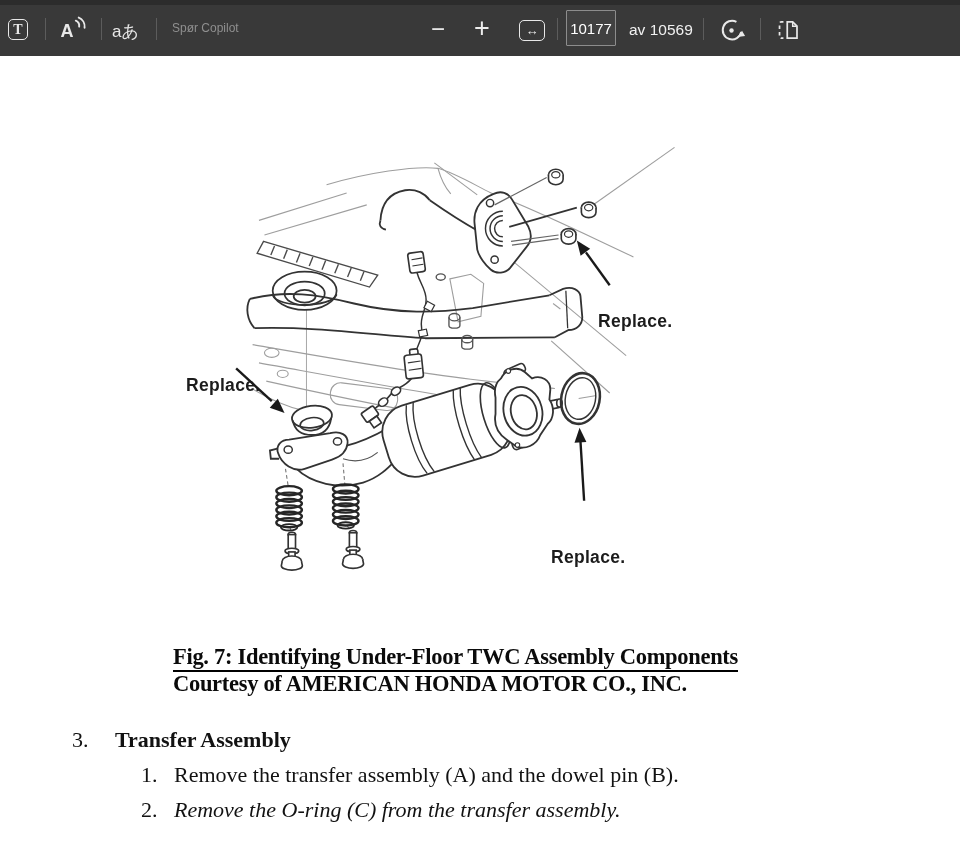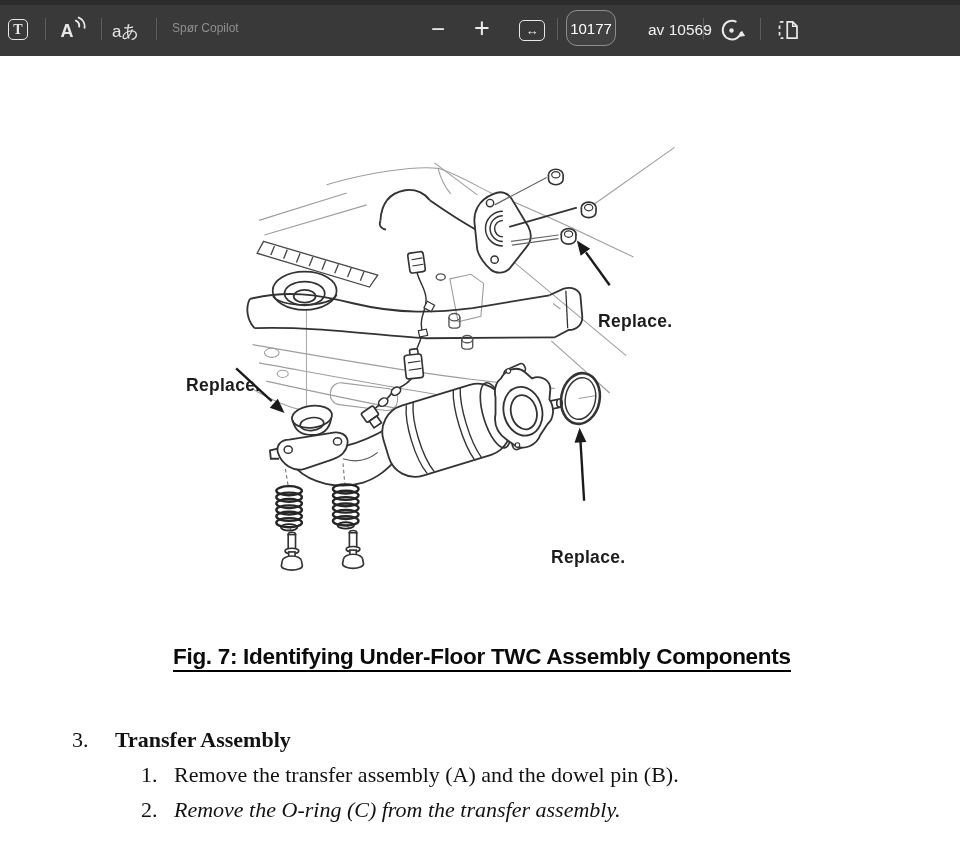--- a/index.html
+++ b/index.html
@@ -29,36 +29,36 @@
   .zoom-out{left:431px;top:15px;font-size:24px;font-weight:300;cursor:pointer;}
   .zoom-in{left:474px;top:13px;font-size:27px;font-weight:300;cursor:pointer;}
   .fit-box{
     position:absolute;left:519px;top:20px;width:26px;height:21px;
     border:1.6px solid #e8e8e8;border-radius:5px;box-sizing:border-box;
     display:flex;align-items:center;justify-content:center;
     font-size:13px;font-weight:bold;color:#e8e8e8;cursor:pointer;
   }
   .page-input{
     position:absolute;left:566px;top:10px;width:50px;height:36px;
-    background:#414141;border:1px solid #8d8d8d;border-radius:11px;box-sizing:border-box;
+    background:#414141;border:1px solid #8d8d8d;border-radius:1px;box-sizing:border-box;
     color:#ffffff;font-size:15px;text-align:center;outline:none;
     font-family:"Liberation Sans",sans-serif;
   }
-  .page-total{left:648px;top:21px;font-size:15.5px;color:#f0f0f0;}
+  .page-total{left:629px;top:21px;font-size:15.5px;color:#f0f0f0;}
   .icon-btn{position:absolute;cursor:pointer;}
   
   .pdf-page{position:absolute;top:56px;left:0;width:960px;height:786px;background:#ffffff;}
   .fig-svg{position:absolute;top:0;left:0;}
   .replace-label{
     position:absolute;font-family:"Liberation Sans",sans-serif;
     font-weight:bold;font-size:17.5px;color:#1c1c1c;letter-spacing:.3px;text-align:center;
   }
   .caption{
     position:absolute;left:173px;top:587px;
-    font-family:Liberation Sans, sans-serif;font-weight:bold;font-size:22.5px;
+    font-family:Liberation Serif, serif;font-weight:bold;font-size:22.5px;
     color:#0b0b0b;line-height:27px;letter-spacing:-0.3px;
   }
   .caption .u{border-bottom:2.5px solid #000;padding-bottom:1px;}
   .proc{position:absolute;font-family:"Liberation Serif",serif;font-size:22px;color:#121212;line-height:26px;}
   .p-num3{left:72px;top:671px;}
   .p-title{left:115px;top:671px;font-weight:bold;}
   .s1-num{left:141px;top:706px;}
   .s1-txt{left:174px;top:706px;}
   .s2-num{left:141px;top:741px;}
   .s2-txt{left:174px;top:741px;font-style:italic;}
@@ -311,20 +311,21 @@
       <polygon points="266,447 249.8,441 258.6,431.4" fill="#1a1a1a"></polygon>
     </g>
   </svg>
 
   <div class="replace-label" style="left:186px;top:319px">Replace.</div>
   <div class="replace-label" style="left:598px;top:255px">Replace.</div>
   <div class="replace-label" style="left:551px;top:491px">Replace.</div>
 
   <div class="caption">
     <span class="u">Fig. 7: Identifying Under-Floor TWC Assembly Components</span><br>
+    <span>Courtesy of AMERICAN HONDA MOTOR CO., INC.</span>
   </div>
 
   <div class="proc p-num3">3.</div>
   <div class="proc p-title">Transfer Assembly</div>
   <div class="proc s1-num">1.</div>
   <div class="proc s1-txt">Remove the transfer assembly (A) and the dowel pin (B).</div>
   <div class="proc s2-num">2.</div>
   <div class="proc s2-txt">Remove the O-ring (C) from the transfer assembly.</div>
 </div>
 

